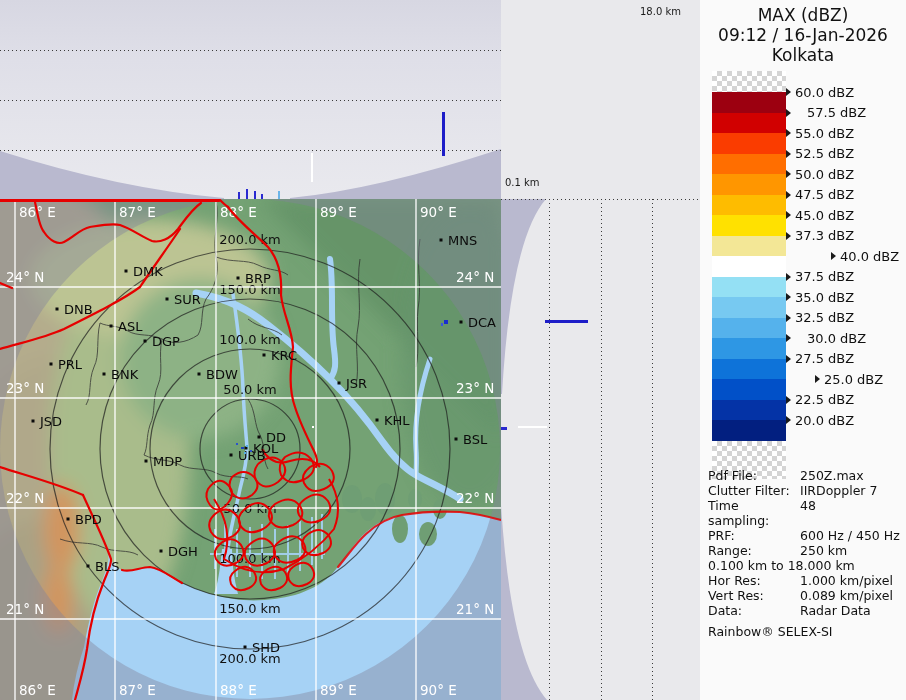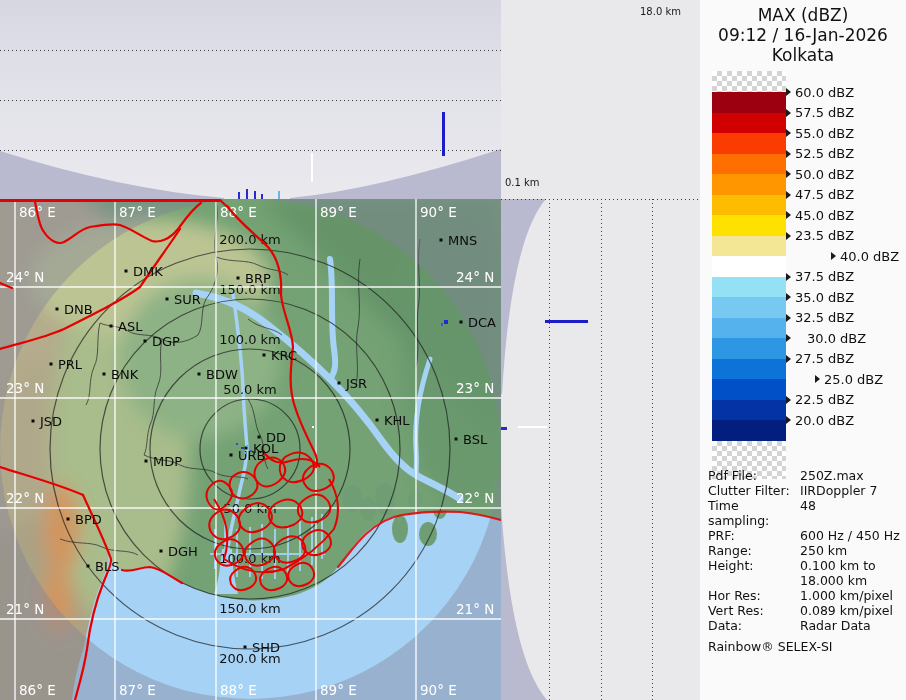--- a/index.html
+++ b/index.html
@@ -319,21 +319,21 @@
         <div class="band" style="height:20.5px;background:#0150c8;"></div>
         <div class="band" style="height:20.5px;background:#0433a6;"></div>
         <div class="band" style="height:20.5px;background:#021f80;"></div>
         <div class="band checker" style="height:38px;"></div>
       </div>
     <div id="colorbar-ticks">
         <div class="tick" style="top:13px;left:0;">
           <span class="tri"></span>
           <span class="lbl">60.0 dBZ</span>
         </div>
-        <div class="tick" style="top:33.5px;left:0;">
+        <div class="tick" style="top:33.5px;left:0;gap:12px;">
           <span class="tri"></span>
           <span class="lbl">57.5 dBZ</span>
         </div>
         <div class="tick" style="top:54px;left:0;">
           <span class="tri"></span>
           <span class="lbl">55.0 dBZ</span>
         </div>
         <div class="tick" style="top:74.5px;left:0;">
           <span class="tri"></span>
           <span class="lbl">52.5 dBZ</span>
@@ -345,21 +345,21 @@
         <div class="tick" style="top:115.5px;left:0;">
           <span class="tri"></span>
           <span class="lbl">47.5 dBZ</span>
         </div>
         <div class="tick" style="top:136px;left:0;">
           <span class="tri"></span>
           <span class="lbl">45.0 dBZ</span>
         </div>
         <div class="tick" style="top:156.5px;left:0;">
           <span class="tri"></span>
-          <span class="lbl">23.5 dBZ</span>
+          <span class="lbl">37.3 dBZ</span>
         </div>
         <div class="tick" style="top:177px;left:0;margin-left:45px;">
           <span class="tri"></span>
           <span class="lbl">40.0 dBZ</span>
         </div>
         <div class="tick" style="top:197.5px;left:0;">
           <span class="tri"></span>
           <span class="lbl">37.5 dBZ</span>
         </div>
         <div class="tick" style="top:218px;left:0;">
@@ -407,21 +407,20 @@
           </div>
           <div class="mrow" style="">
             <span class="mlabel">PRF:</span>
             <span class="mvalue">600 Hz / 450 Hz</span>
           </div>
           <div class="mrow" style="">
             <span class="mlabel">Range:</span>
             <span class="mvalue">250 km</span>
           </div>
           <div class="mrow" style="">
-            <span class="mlabel">Height:</span>
             <span class="mvalue">0.100 km to 18.000 km</span>
           </div>
           <div class="mrow" style="">
             <span class="mlabel">Hor Res:</span>
             <span class="mvalue">1.000 km/pixel</span>
           </div>
           <div class="mrow" style="">
             <span class="mlabel">Vert Res:</span>
             <span class="mvalue">0.089 km/pixel</span>
           </div>

